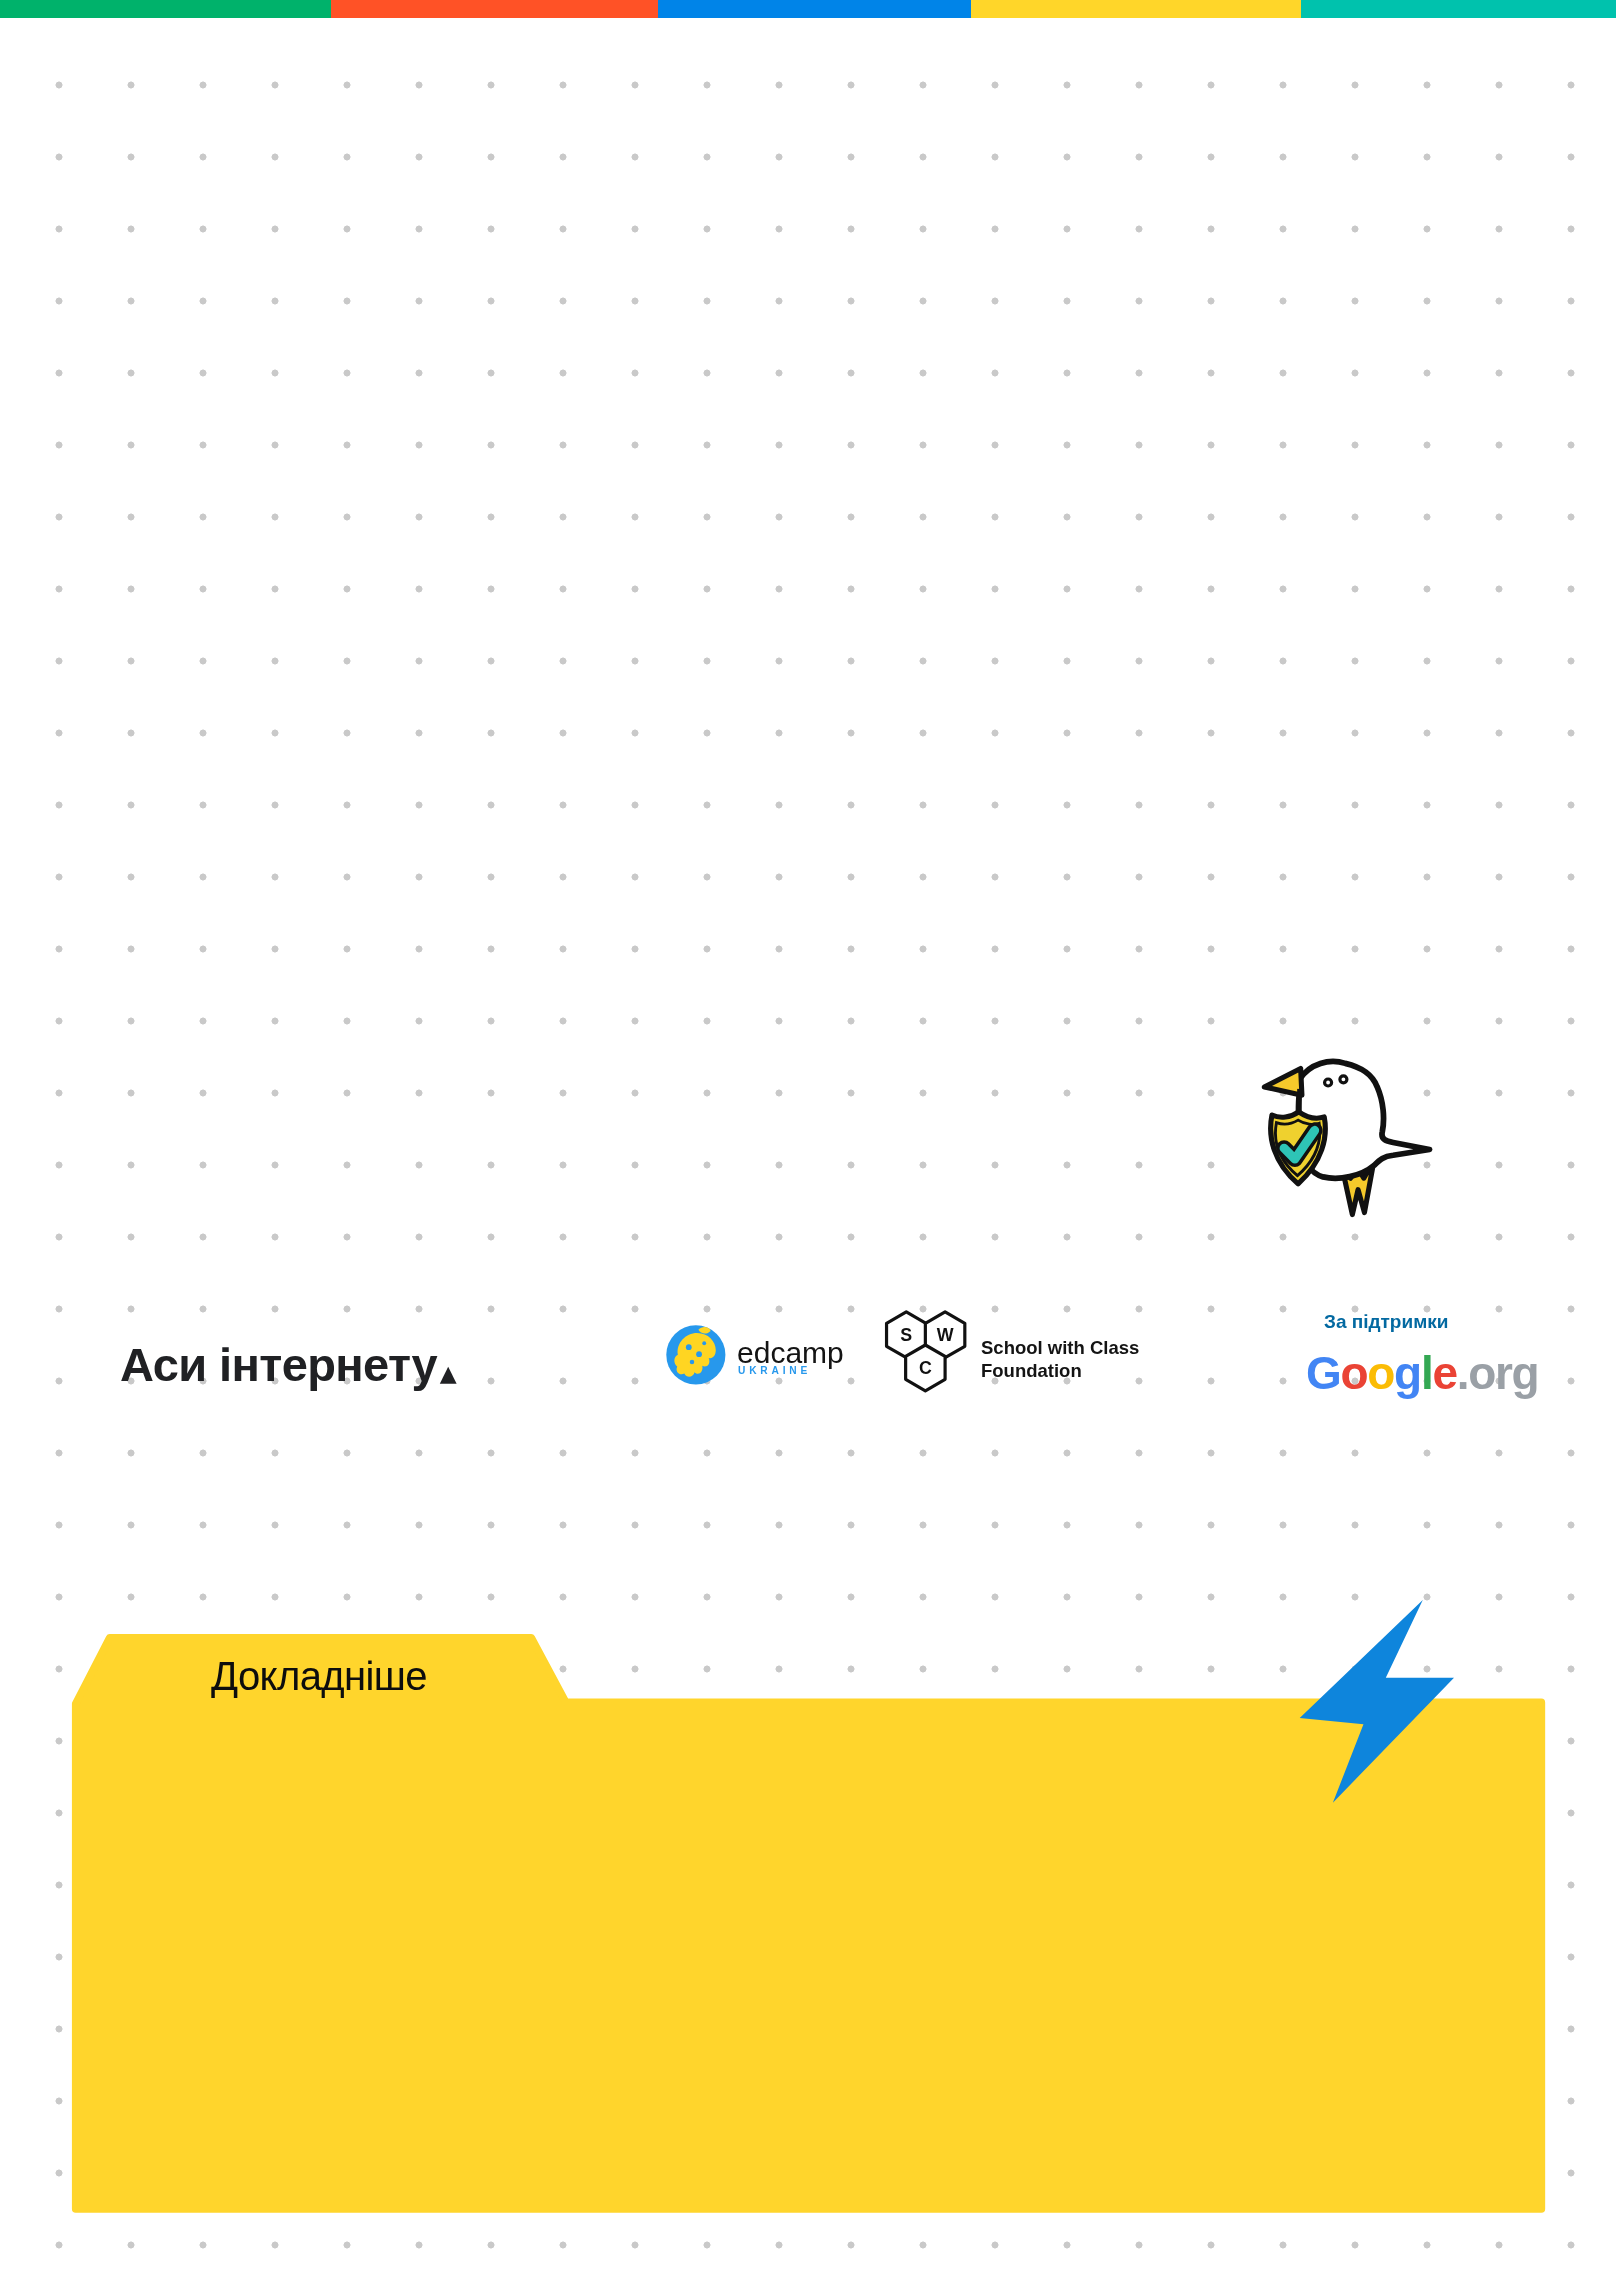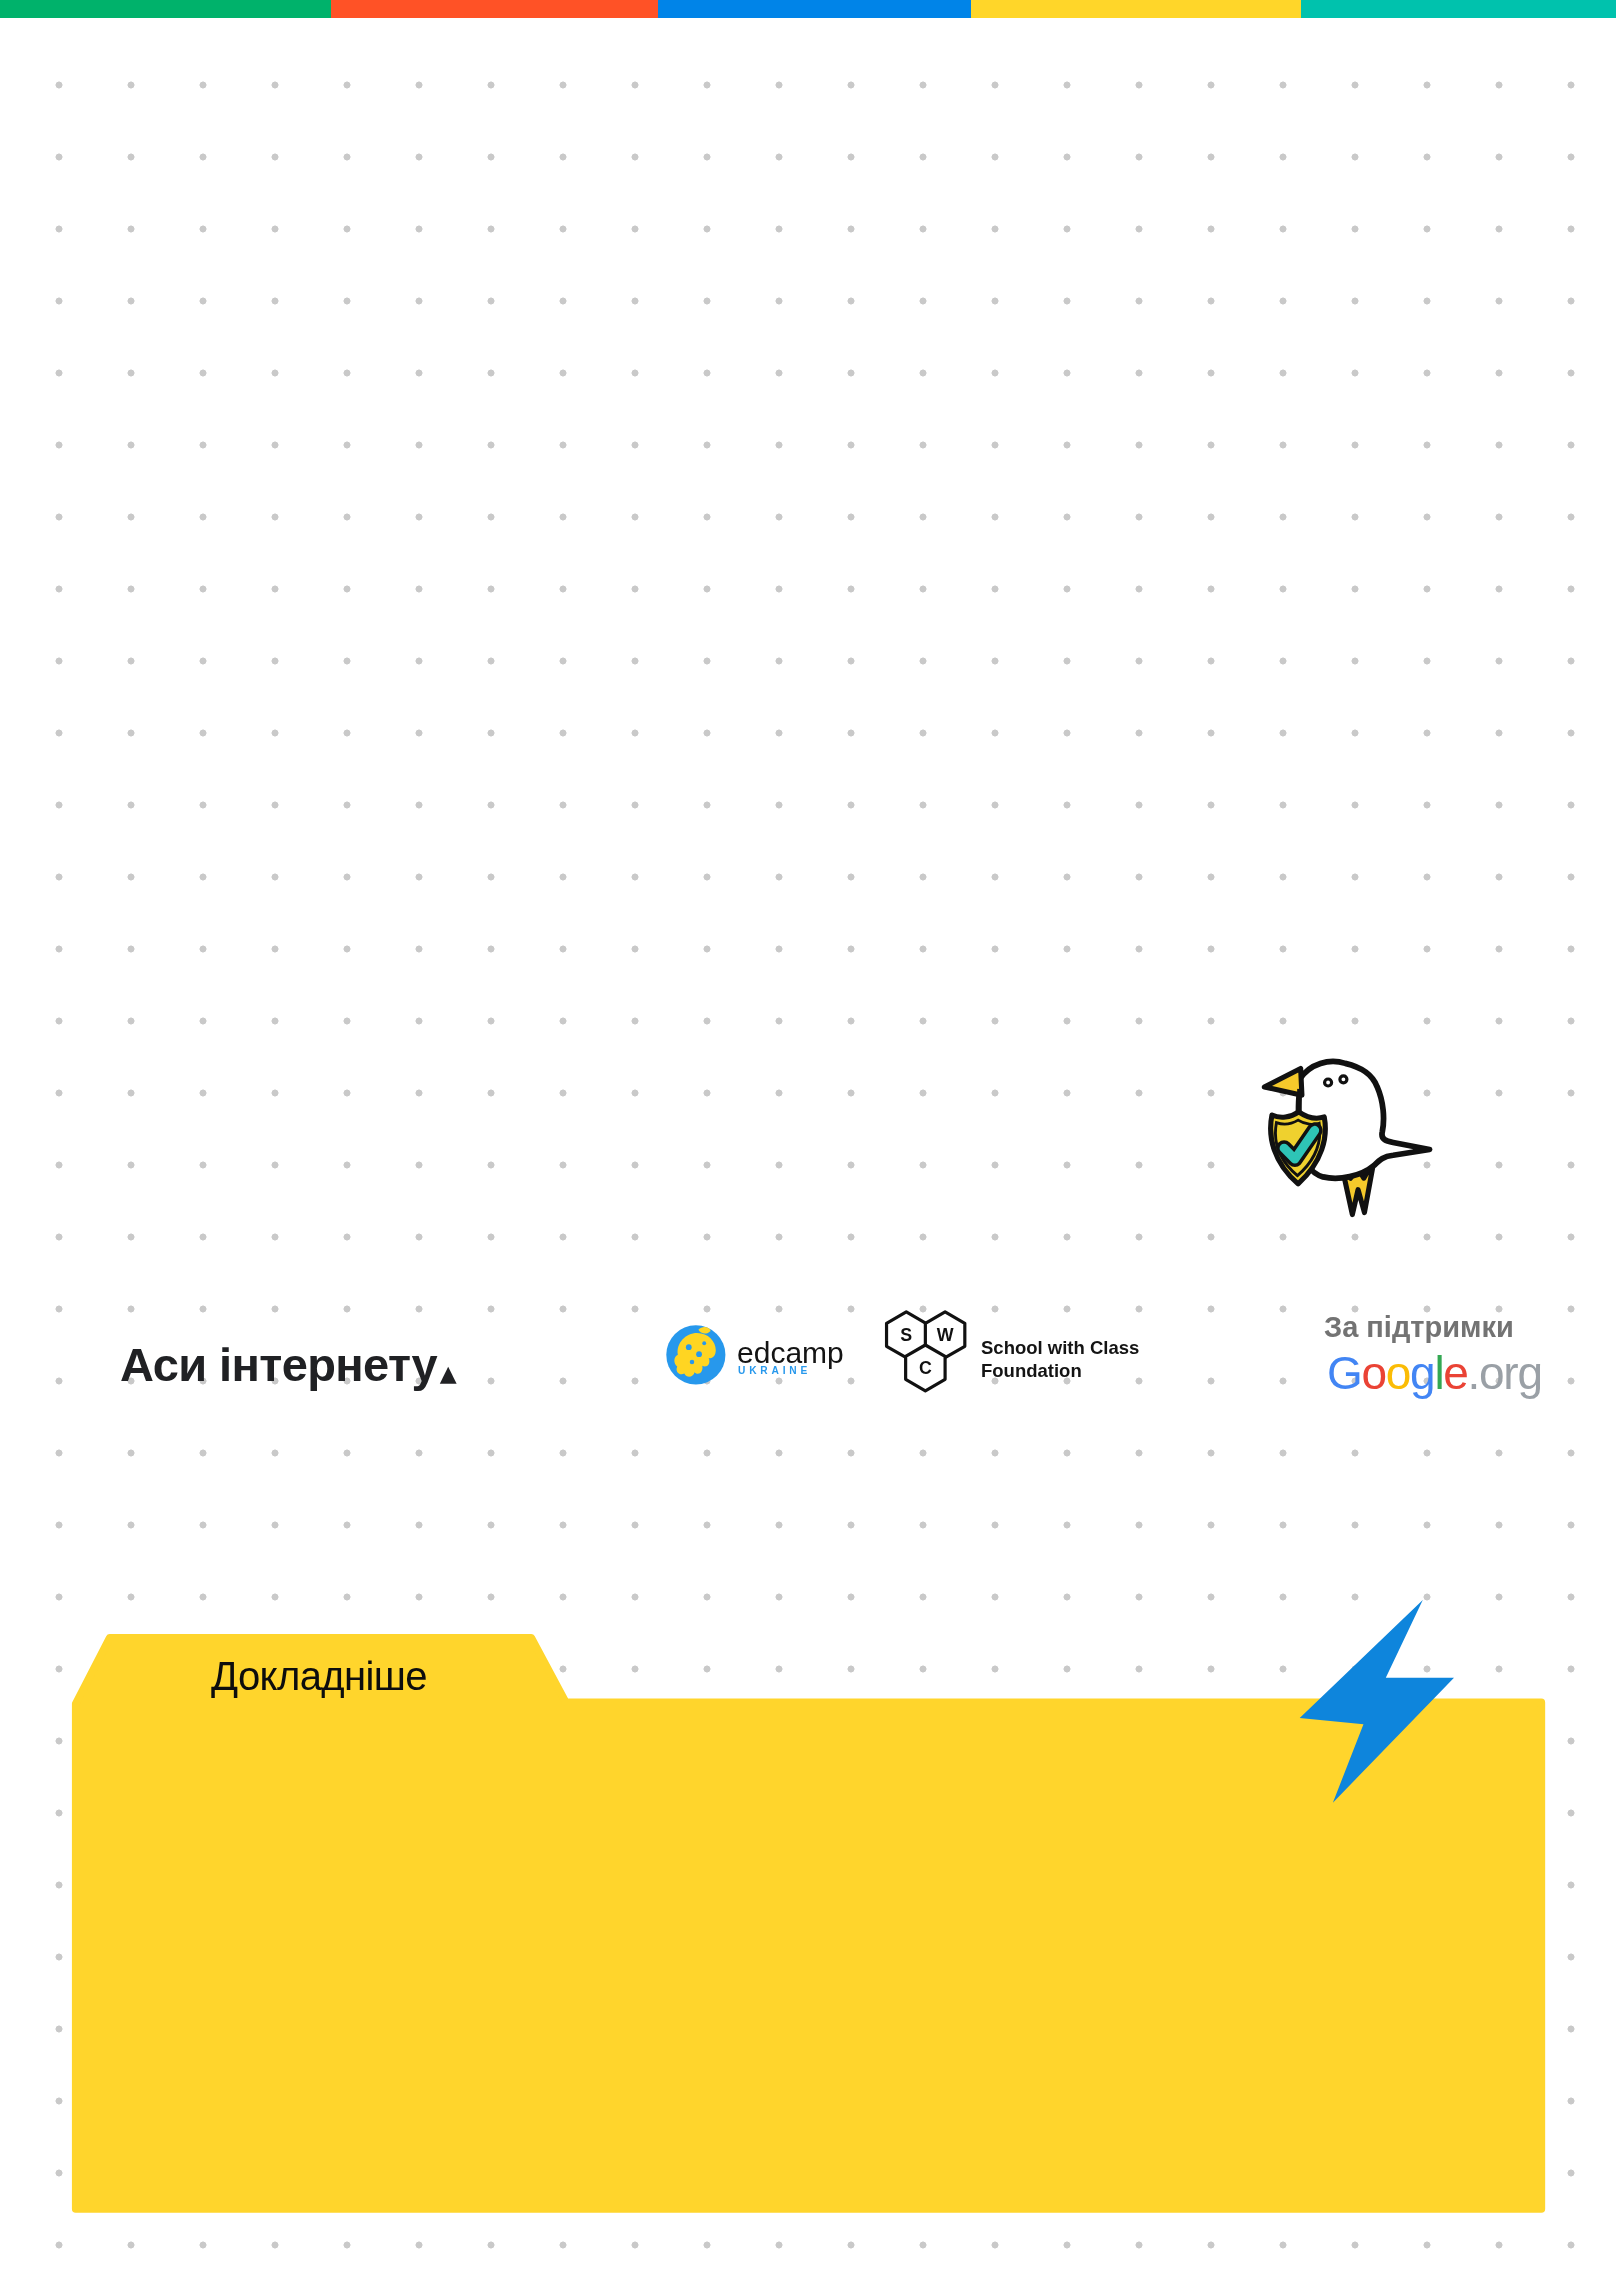--- a/index.html
+++ b/index.html
@@ -28,22 +28,22 @@
   .edcamp-mark{position:absolute;left:0;top:0;}
   .edcamp-text{position:absolute;left:72px;top:11.5px;font-size:30px;color:#141414;white-space:nowrap;}
   .edcamp-text .ed{font-weight:400;}
   .edcamp-text .camp{font-weight:300;}
   .edcamp-country{
     position:absolute;left:73px;top:41px;font-size:10.2px;font-weight:bold;
     letter-spacing:3.8px;color:var(--edcamp-blue,#2798EC);white-space:nowrap;
   }
   .swc{position:absolute;left:884px;top:1309px;width:268px;height:89px;}
   .swc-text{position:absolute;left:97px;top:27px;font-size:18.5px;font-weight:bold;color:#141414;line-height:23px;white-space:nowrap;}
-  .support{position:absolute;left:1324px;top:1311px;font-size:29px;font-weight:600;color:#737373;white-space:nowrap;}
-  .google-logo{position:absolute;left:1306px;top:1346px;font-size:46px;font-weight:400;letter-spacing:-1.3px;white-space:nowrap;margin-left:21px;}
+  .support{position:absolute;left:1324px;top:1311px;font-size:19px;font-weight:600;color:#0369a1;white-space:nowrap;}
+  .google-logo{position:absolute;left:1306px;top:1346px;font-size:46px;font-weight:700;letter-spacing:-1.3px;white-space:nowrap;}
   .google-logo .suffix{}
   
   .folder-svg{position:absolute;left:70px;top:1630px;}
   .folder-tab-label{
     position:absolute;left:211px;top:1654px;
     font-size:40px;font-weight:400;color:#0d0d0d;letter-spacing:-0.6px;white-space:nowrap;
   }
   .bolt-svg{position:absolute;left:1291px;top:1591px;}
   .mascot-svg{position:absolute;left:1256px;top:1058px;}
   svg text{font-family:"Liberation Sans", sans-serif;}

